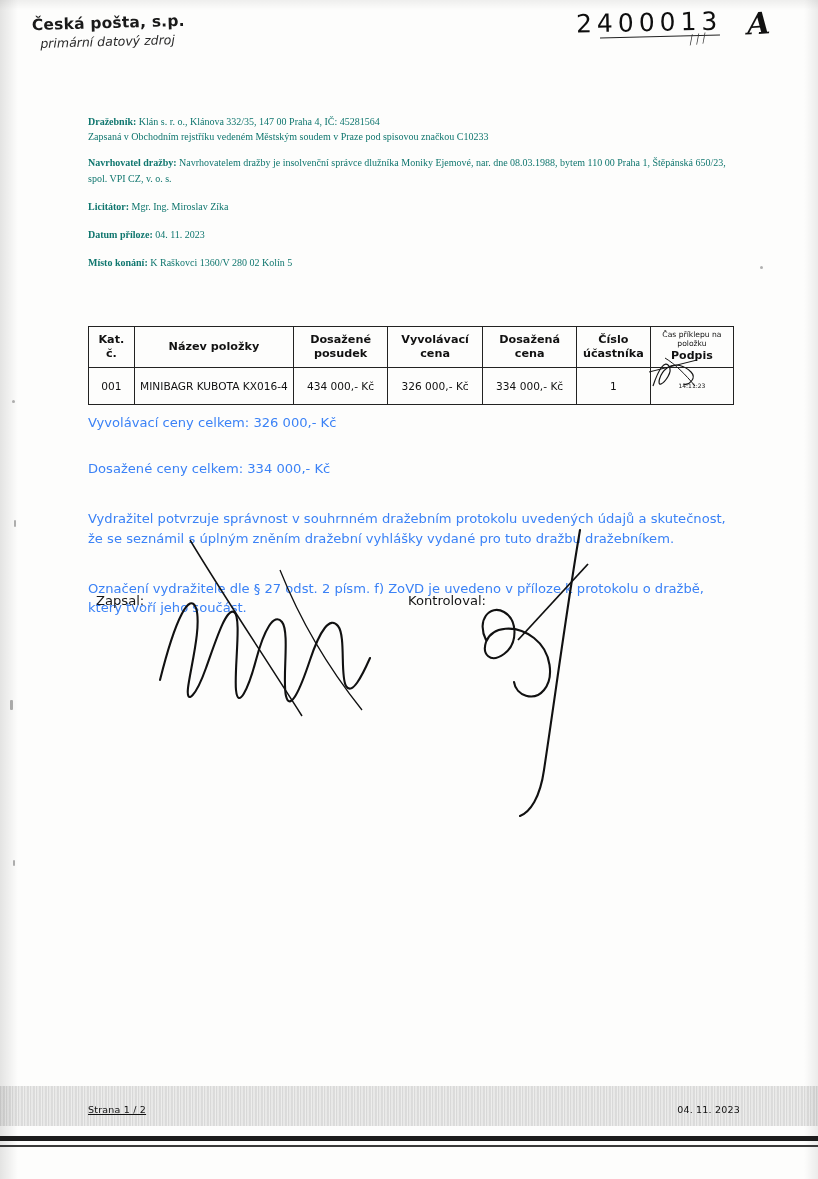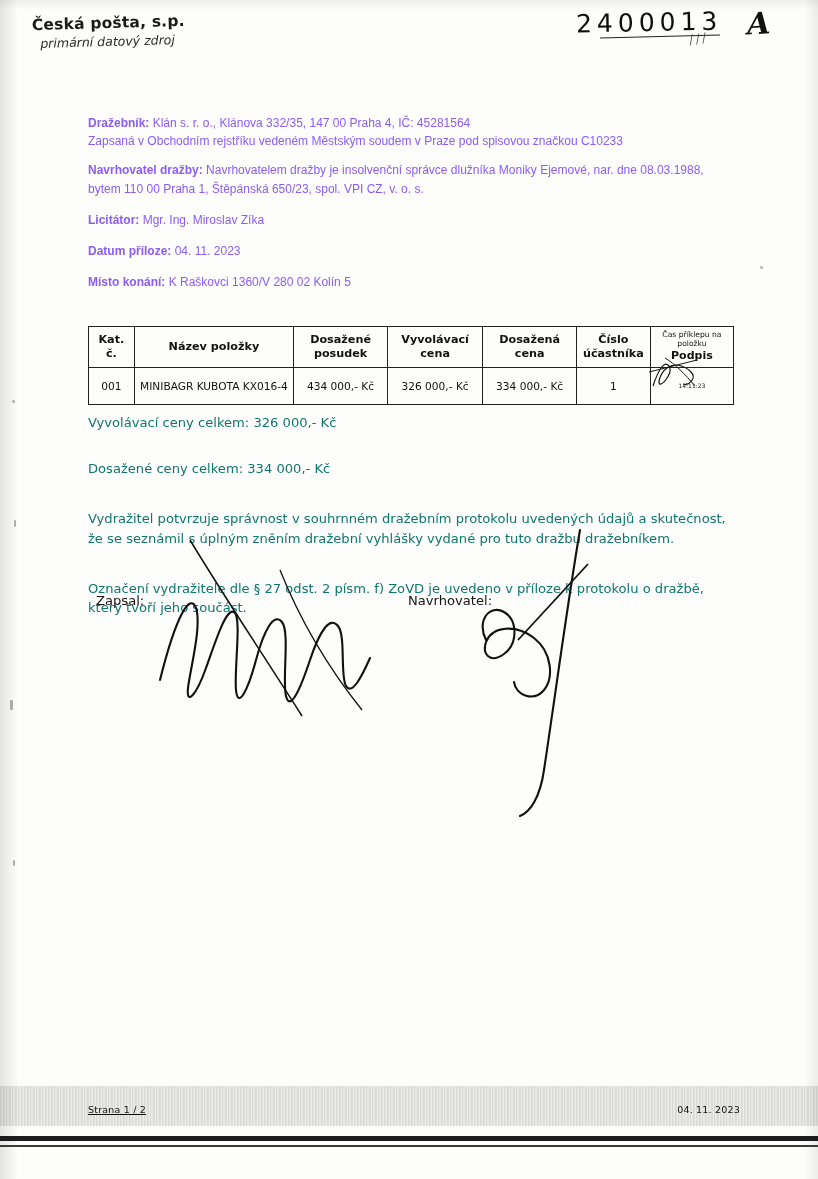--- a/index.html
+++ b/index.html
@@ -124,24 +124,24 @@
     color: #111;
     letter-spacing: 0.1px;
   }
 
   
   .body-block {
     position: absolute;
     left: 88px;
     top: 114px;
     width: 646px;
-    font-family: Liberation Sans, sans-serif;
-    font-size: 12px;
+    font-family: Liberation Serif, serif;
+    font-size: 10px;
     line-height: 1.52;
-    color: #8b5cf6;
+    color: #0f766e;
   }
   .para {
     margin-bottom: 13px;
   }
   .para.tight { margin-bottom: 11px; }
   .lbl { font-weight: bold; }
 
   
   .auction-table {
     position: absolute;
@@ -192,21 +192,21 @@
 
   
   .after-table {
     position: absolute;
     left: 88px;
     top: 413px;
     width: 646px;
     font-family: "DejaVu Sans", sans-serif;
     font-size: 13.1px;
     line-height: 1.52;
-    color: #0f766e;
+    color: #3b82f6;
   }
   .after-table .para { margin-bottom: 0; }
   .sp1 { height: 26px; }
   .sp2 { height: 30px; }
 
   
   .sig-row {
     position: absolute;
     left: 88px;
     top: 593px;
@@ -373,21 +373,21 @@
       <span>334 000,- Kč</span>
     </div>
     <div class="sp2"></div>
     <div class="para">Vydražitel potvrzuje správnost v souhrnném dražebním protokolu uvedených údajů a skutečnost, že se seznámil s úplným zněním dražební vyhlášky vydané pro tuto dražbu dražebníkem.</div>
     <div class="sp2"></div>
     <div class="para">Označení vydražitele dle § 27 odst. 2 písm. f) ZoVD je uvedeno v příloze k protokolu o dražbě, který tvoří jeho součást.</div>
   </div>
 
   <div class="sig-row">
     <span class="sig-zapsal">Zapsal:</span>
-    <span class="sig-kontroloval">Navrhovatel:</span>
+    <span class="sig-kontroloval">Kontroloval:</span>
   </div>
 
   <svg class="sig-svg sig-left" width="330" height="230" viewBox="0 0 330 230">
     <path d="M30,150 C46,86 60,62 66,78 C72,96 60,140 58,158 C56,176 66,166 76,138 C86,110 96,78 104,82 C112,86 104,140 106,160 C108,180 118,160 126,130 C134,100 144,82 152,92 C160,102 152,150 156,166 C160,182 170,160 180,130 C190,100 200,86 208,96 C216,106 210,146 216,156 C222,166 232,146 240,128" fill="none" stroke="#111" stroke-width="2.1" stroke-linecap="round"></path>
     <path d="M60,10 C90,60 130,120 172,186" fill="none" stroke="#111" stroke-width="1.5"></path>
     <path d="M150,40 C170,90 200,140 232,180" fill="none" stroke="#111" stroke-width="1.3"></path>
   </svg>
 
   <svg class="sig-svg sig-right" width="240" height="320" viewBox="0 0 240 320">
     <path d="M26,120 C16,100 30,84 44,92 C58,100 58,124 44,134 C30,144 22,134 26,122 C32,106 56,104 74,118 C92,132 94,158 84,170 C74,182 56,176 54,162" fill="none" stroke="#111" stroke-width="2.1" stroke-linecap="round"></path>

